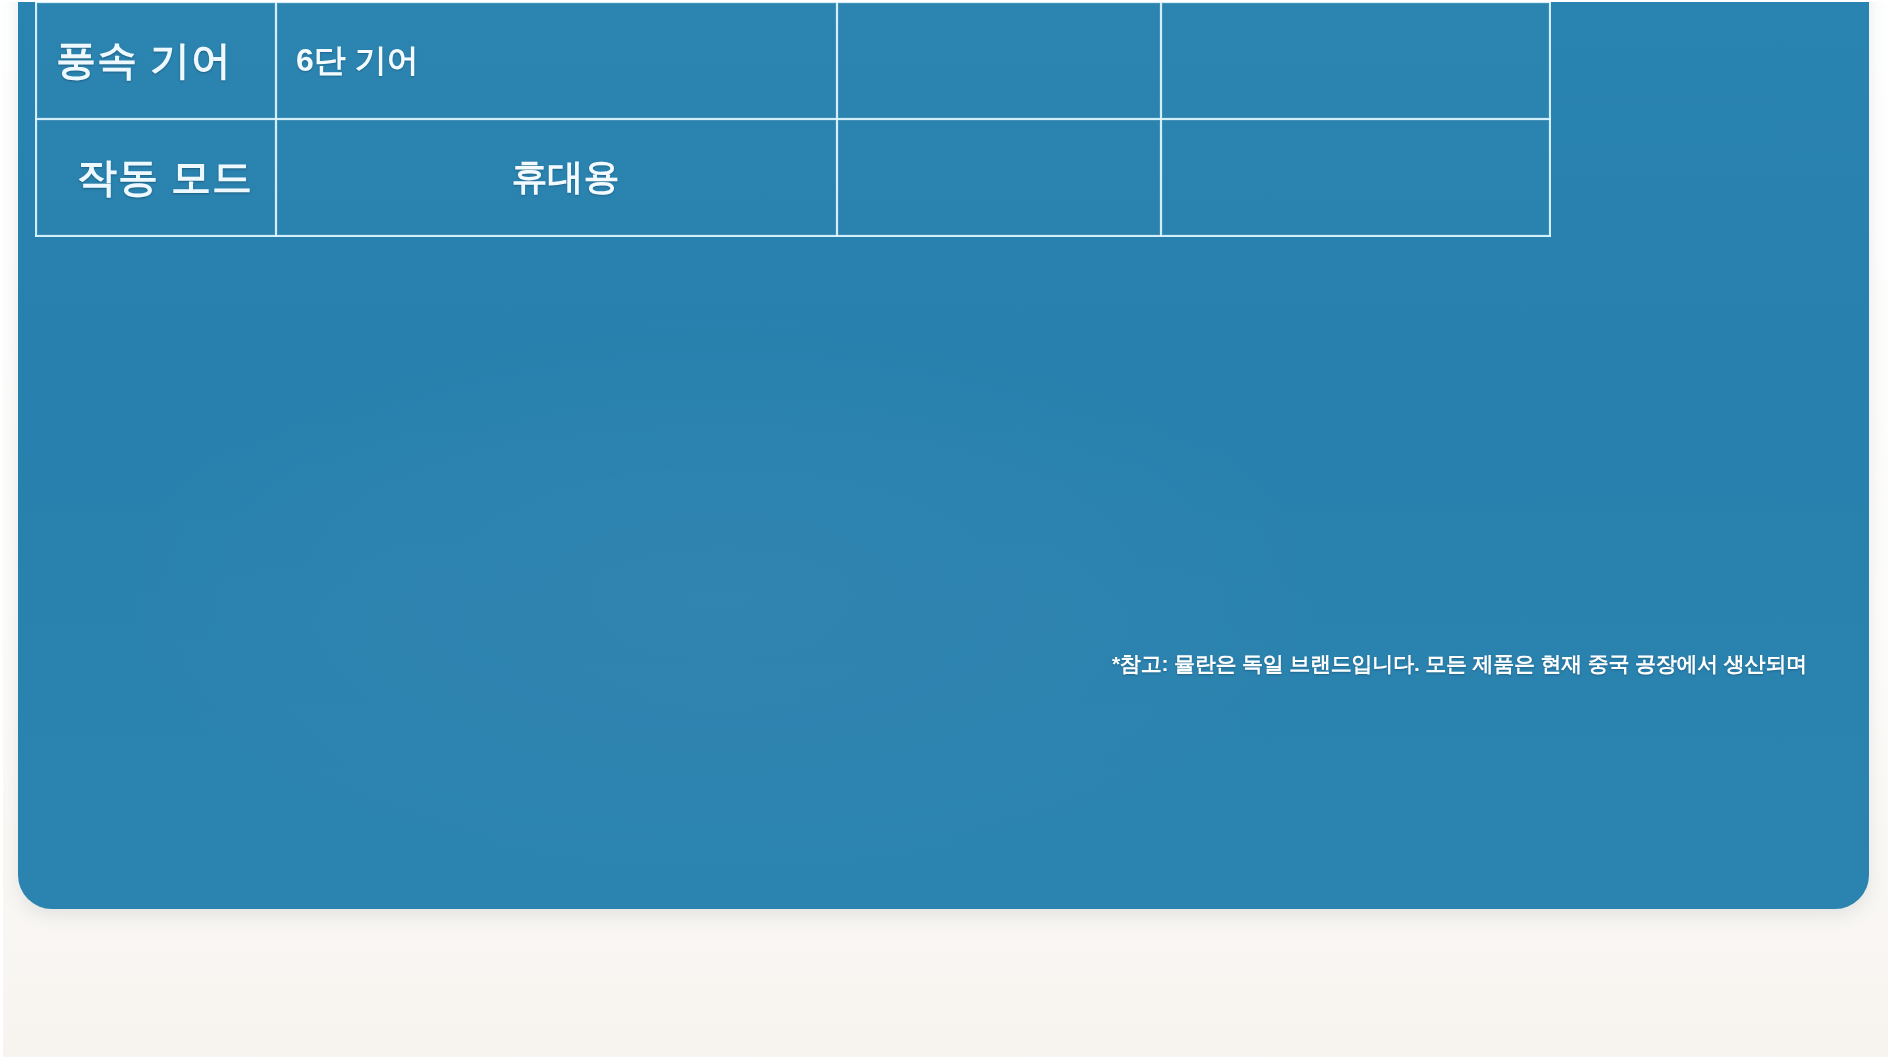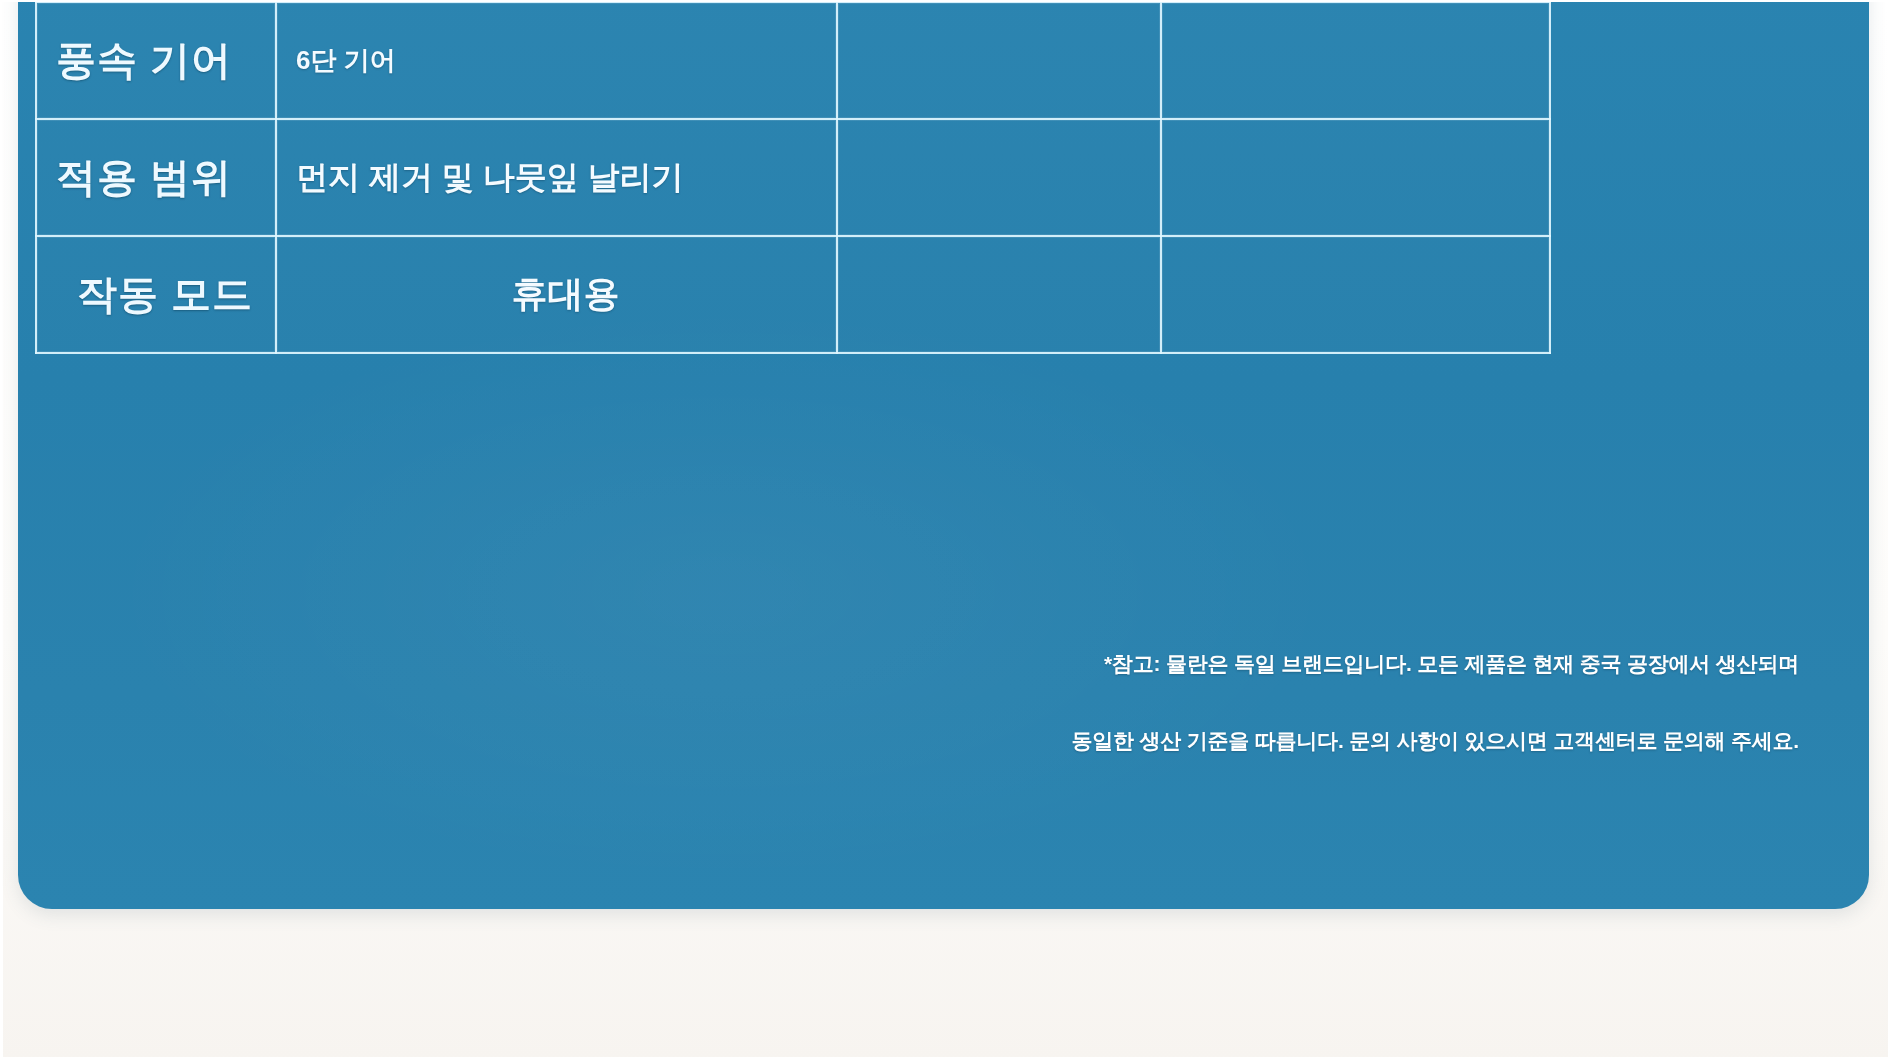--- a/index.html
+++ b/index.html
@@ -93,31 +93,31 @@
     z-index: 3;
   }
   
   .label-overflow { overflow: visible; }
 
   .value {
     color: #f4fbff;
     font-weight: 500;
     text-shadow: 0 1px 2px rgba(8,50,74,0.35);
   }
-  .value.small  { font-size: 26px; font-weight: 600; }
+  .value.small  { font-size: 32px; font-weight: 600; }
   .value.huge   { font-size: 58px; font-weight: 400; letter-spacing: 0.5px; }
   .value.medium { font-size: 32px; font-weight: 600; }
   .value.large  { font-size: 36px; font-weight: 700; }
 
   .cell-inner { position: relative; z-index: 2; }
 
   
   .footnote {
     position: absolute;
-    right: 68px;
+    right: 60px;
     top: 700px;
     width: 1000px;
     text-align: right;
     color: #ffffff;
     font-size: 21px;
     font-weight: 700;
     line-height: 76px;
     letter-spacing: -0.2px;
     text-shadow: 0 1px 2px rgba(8,50,74,0.35);
   }
@@ -150,34 +150,20 @@
           </td>
           <td>
             <span class="value cell-inner"></span>
           </td>
           <td>
             <span class="value cell-inner"></span>
           </td>
         </tr>
 
 
-        <tr class="row-3">
-          <td>
-            <span class="label cell-inner label-overflow">적용 범위</span>
-          </td>
-          <td>
-            <span class="value medium cell-inner">먼지 제거 및 나뭇잎 날리기</span>
-          </td>
-          <td>
-            <span class="value cell-inner"></span>
-          </td>
-          <td>
-            <span class="value cell-inner"></span>
-          </td>
-        </tr>
 
         <tr class="row-4">
           <td>
             <span class="label cell-inner label-overflow">작동 모드</span>
           </td>
           <td>
             <span class="value large cell-inner">휴대용</span>
           </td>
           <td>
             <span class="value cell-inner"></span>
@@ -185,17 +171,16 @@
           <td>
             <span class="value cell-inner"></span>
           </td>
         </tr>
 
       </tbody>
     </table>
 
     <div class="footnote">
       <span class="fn-line">*참고: 뮬란은 독일 브랜드입니다. 모든 제품은 현재 중국 공장에서 생산되며</span>
-      <span class="fn-line">동일한 생산 기준을 따릅니다. 문의 사항이 있으시면 고객센터로 문의해 주세요.</span>
     </div>
 
   </div>
 </div>
 
 </body></html>

